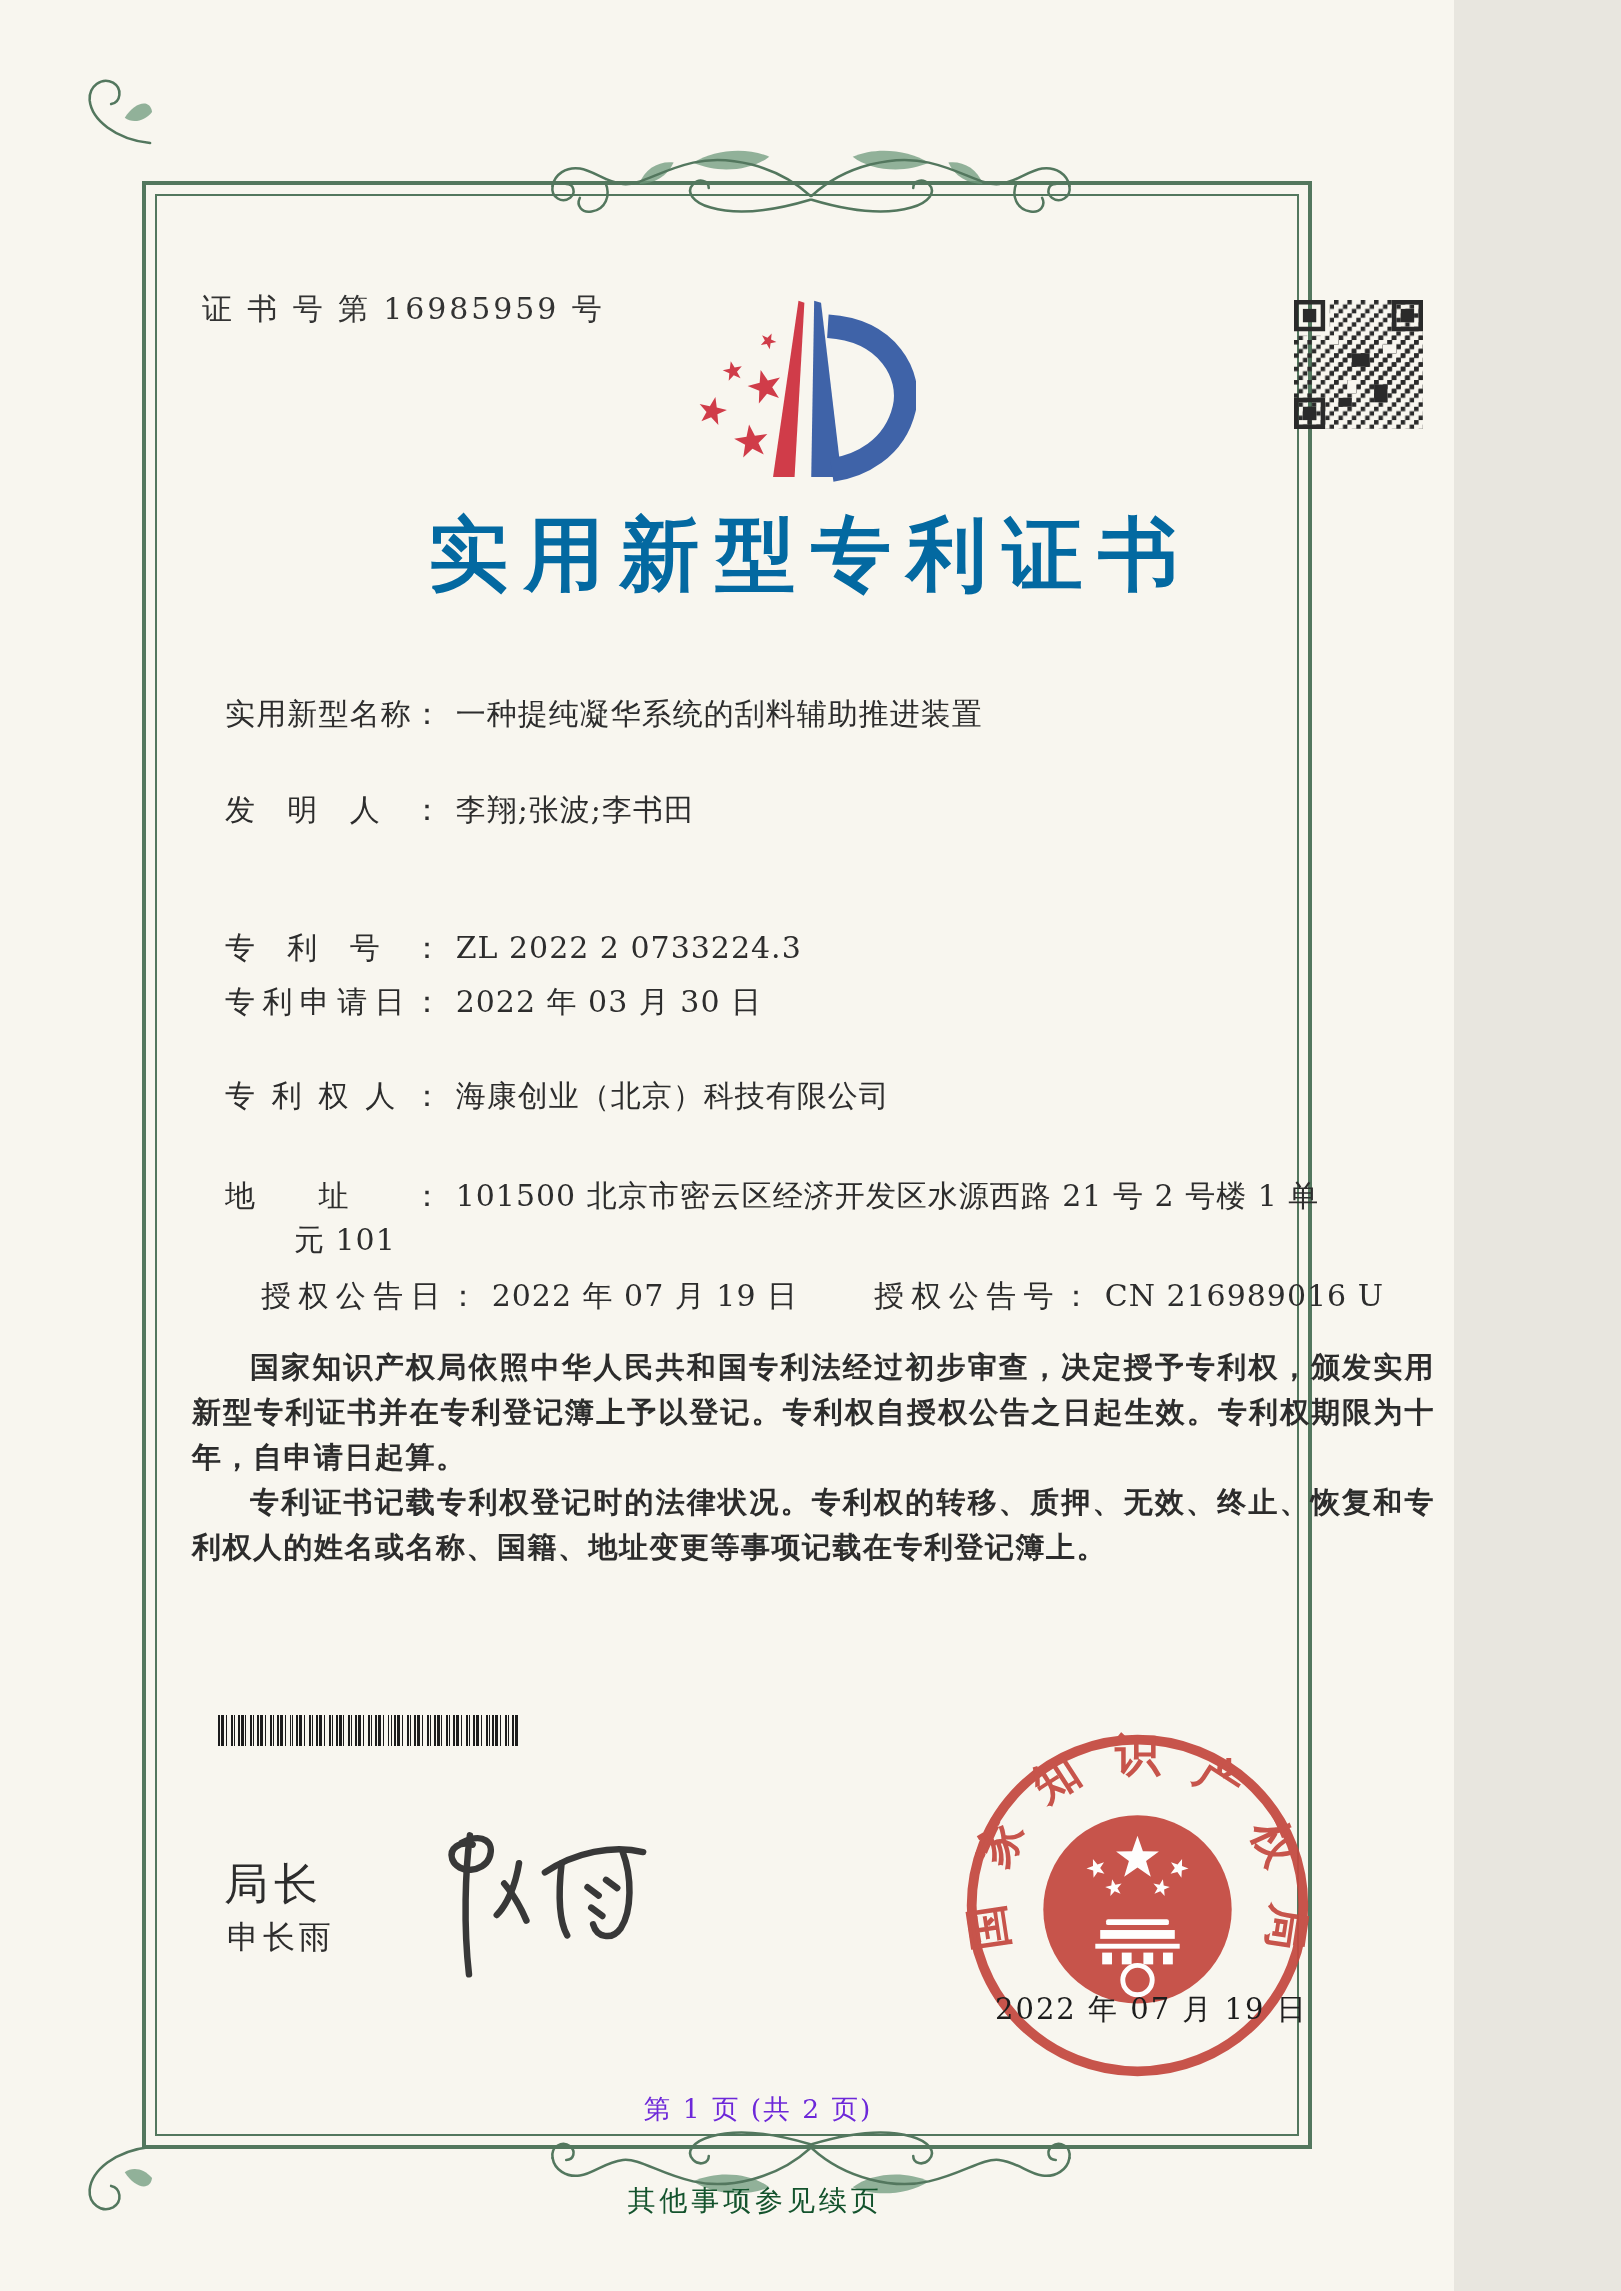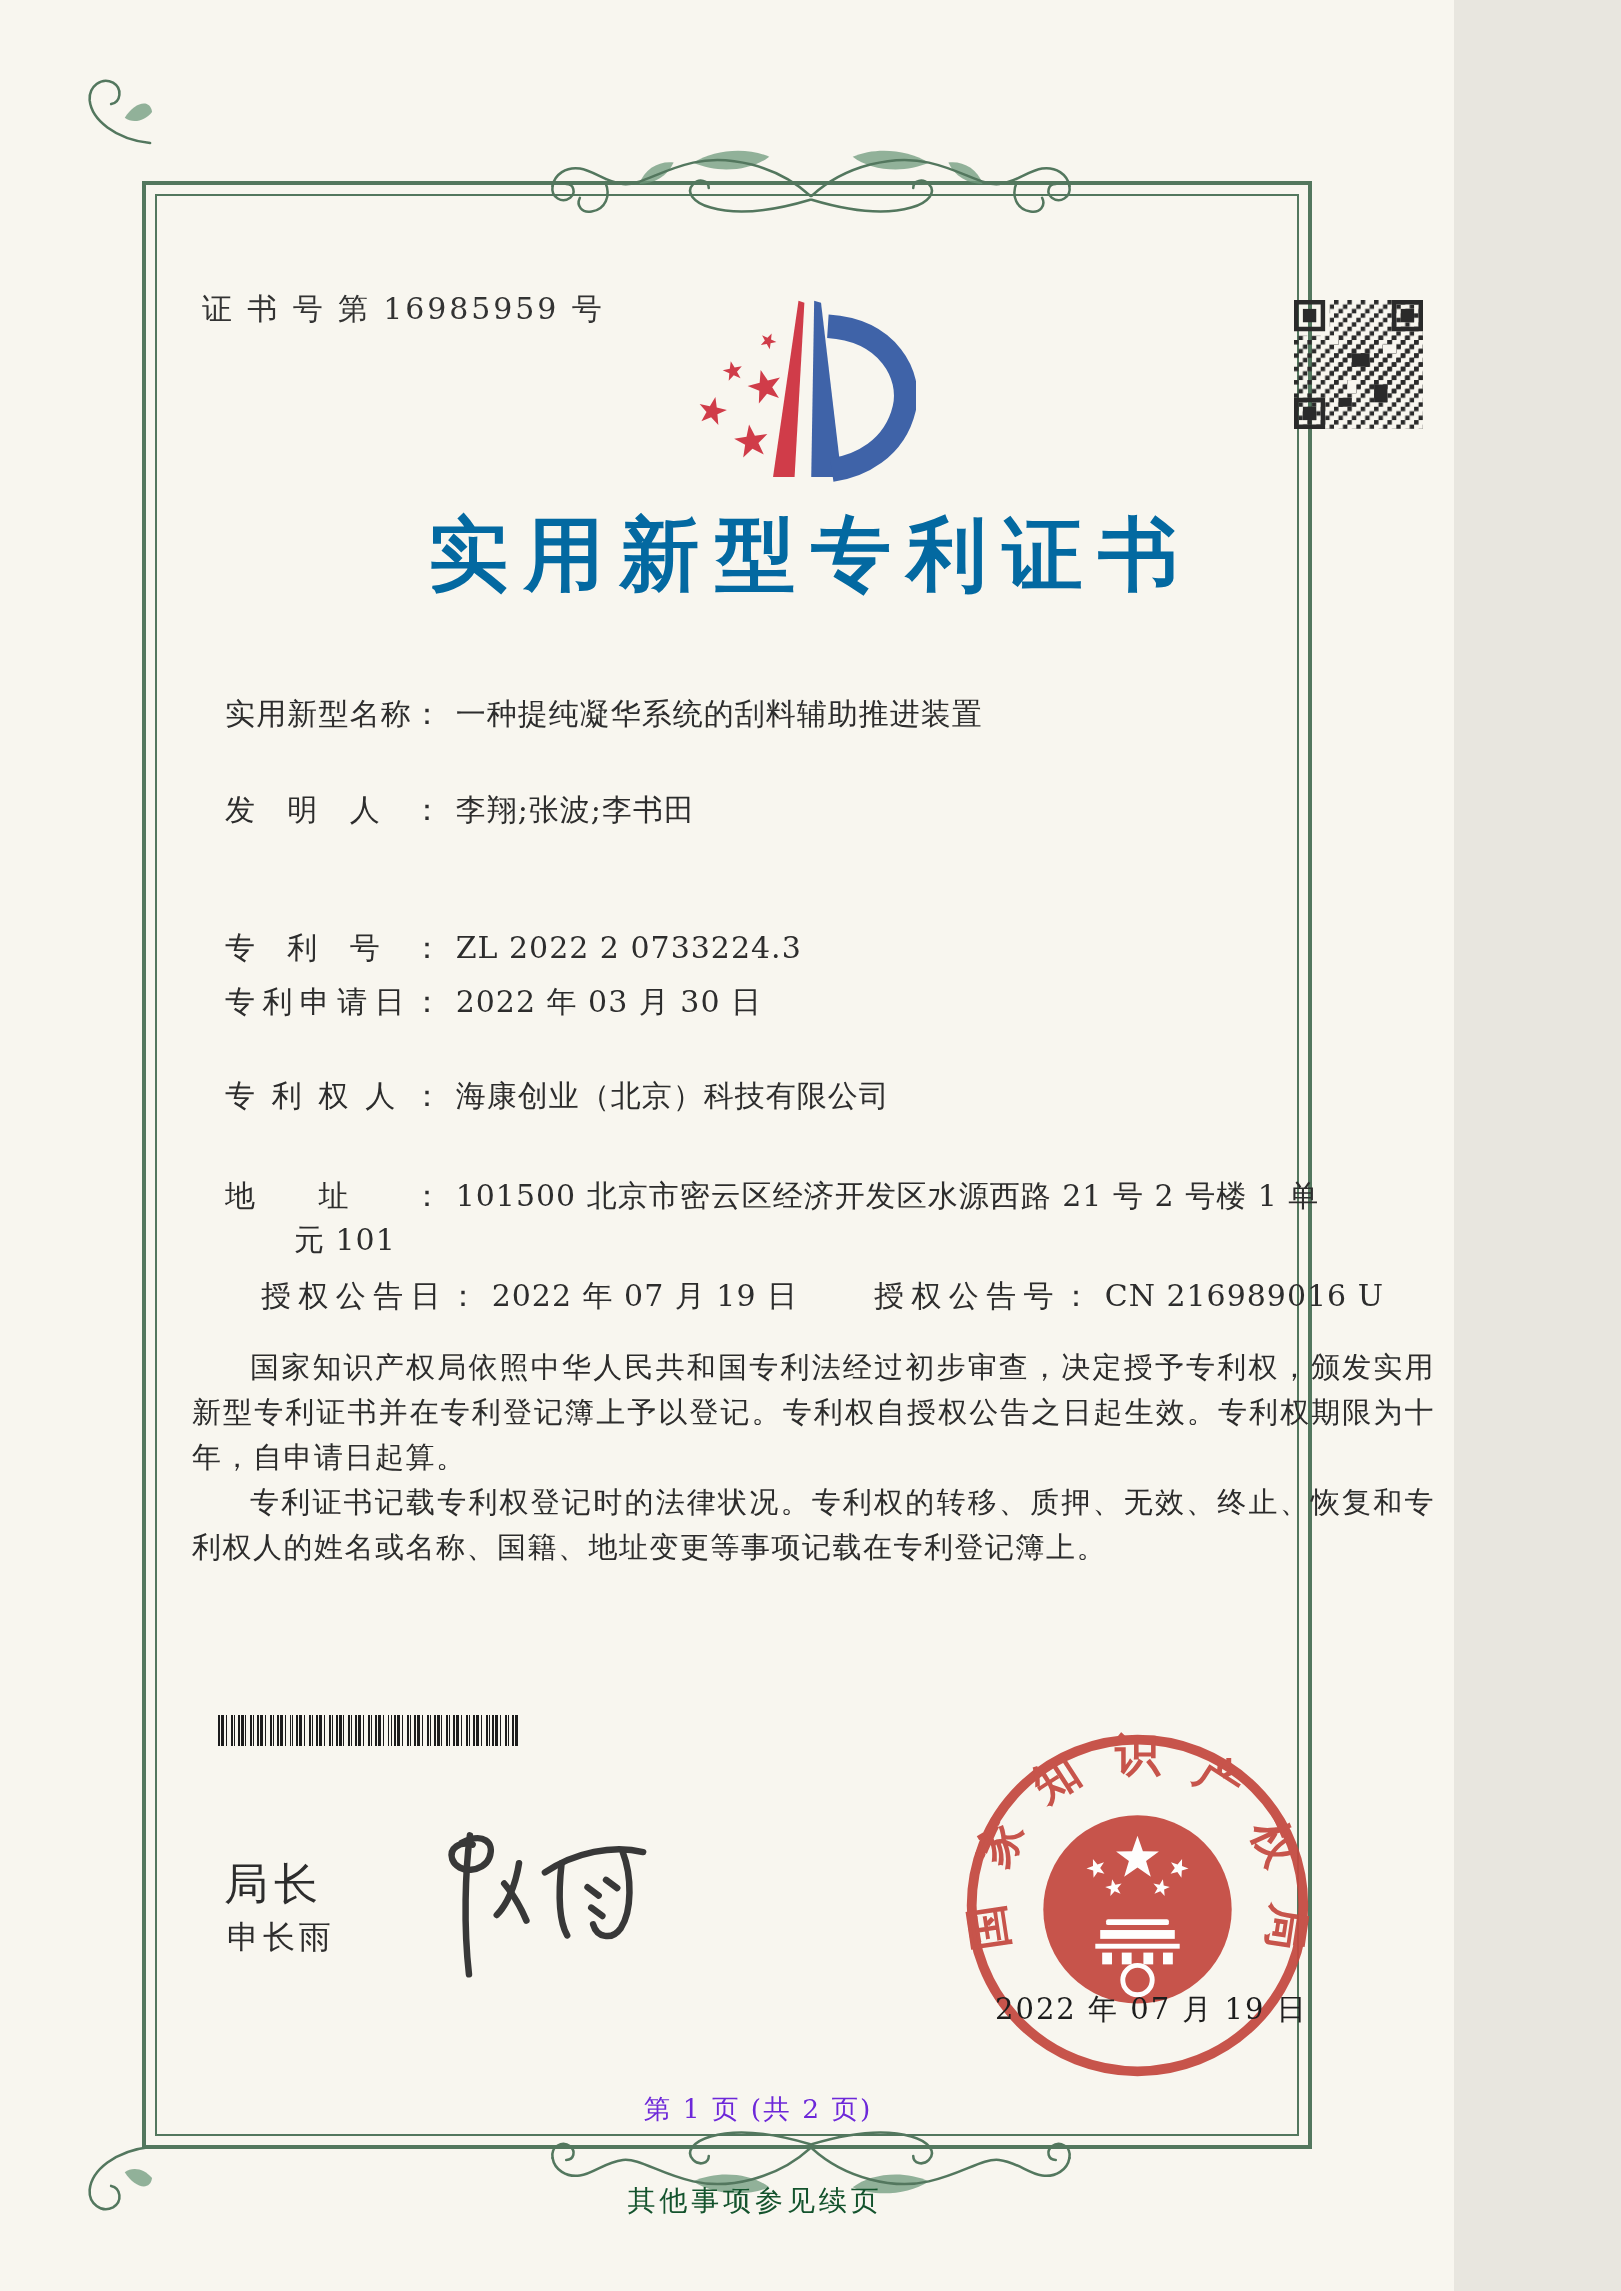--- a/index.html
+++ b/index.html
@@ -41,21 +41,21 @@
   .row-inventor{top:788px;}
   .row-patno{top:888px;margin-top:38px;}
   .row-appdate{top:980px;}
   .row-patentee{top:1074px;}
   .row-addr{top:1174px;width:1055px;padding-left:69px;}
   .row-addr .flabel{margin-left:-69px;}
   .row-grant{top:1274px;width:1245px;margin-left:36px;}
   .grant2{position:absolute;left:613px;top:0;white-space:nowrap;}
   
   .body-text{position:absolute;left:192px;top:1345px;width:1243px;font-size:29px;line-height:45px;
-             letter-spacing:1.5px;text-align:justify;color:#2c2c2c;}
+             letter-spacing:1.5px;text-align:justify;color:#2c2c2c;font-weight:bold;}
   .body-text p{margin:0;text-indent:2em;}
   
   .barcode{position:absolute;left:218px;top:1715px;width:302px;height:31px;
     background:repeating-linear-gradient(90deg,
       #1c1c1c 0 2px,transparent 2px 2.9px,
       #1c1c1c 2.9px 5.9px,transparent 5.9px 7.8px,
       #1c1c1c 7.8px 8.8px,transparent 8.8px 12.7px,
       #1c1c1c 12.7px 14.7px,transparent 14.7px 15.7px,
       #1c1c1c 15.7px 16.7px,transparent 16.7px 19.6px);}
   

